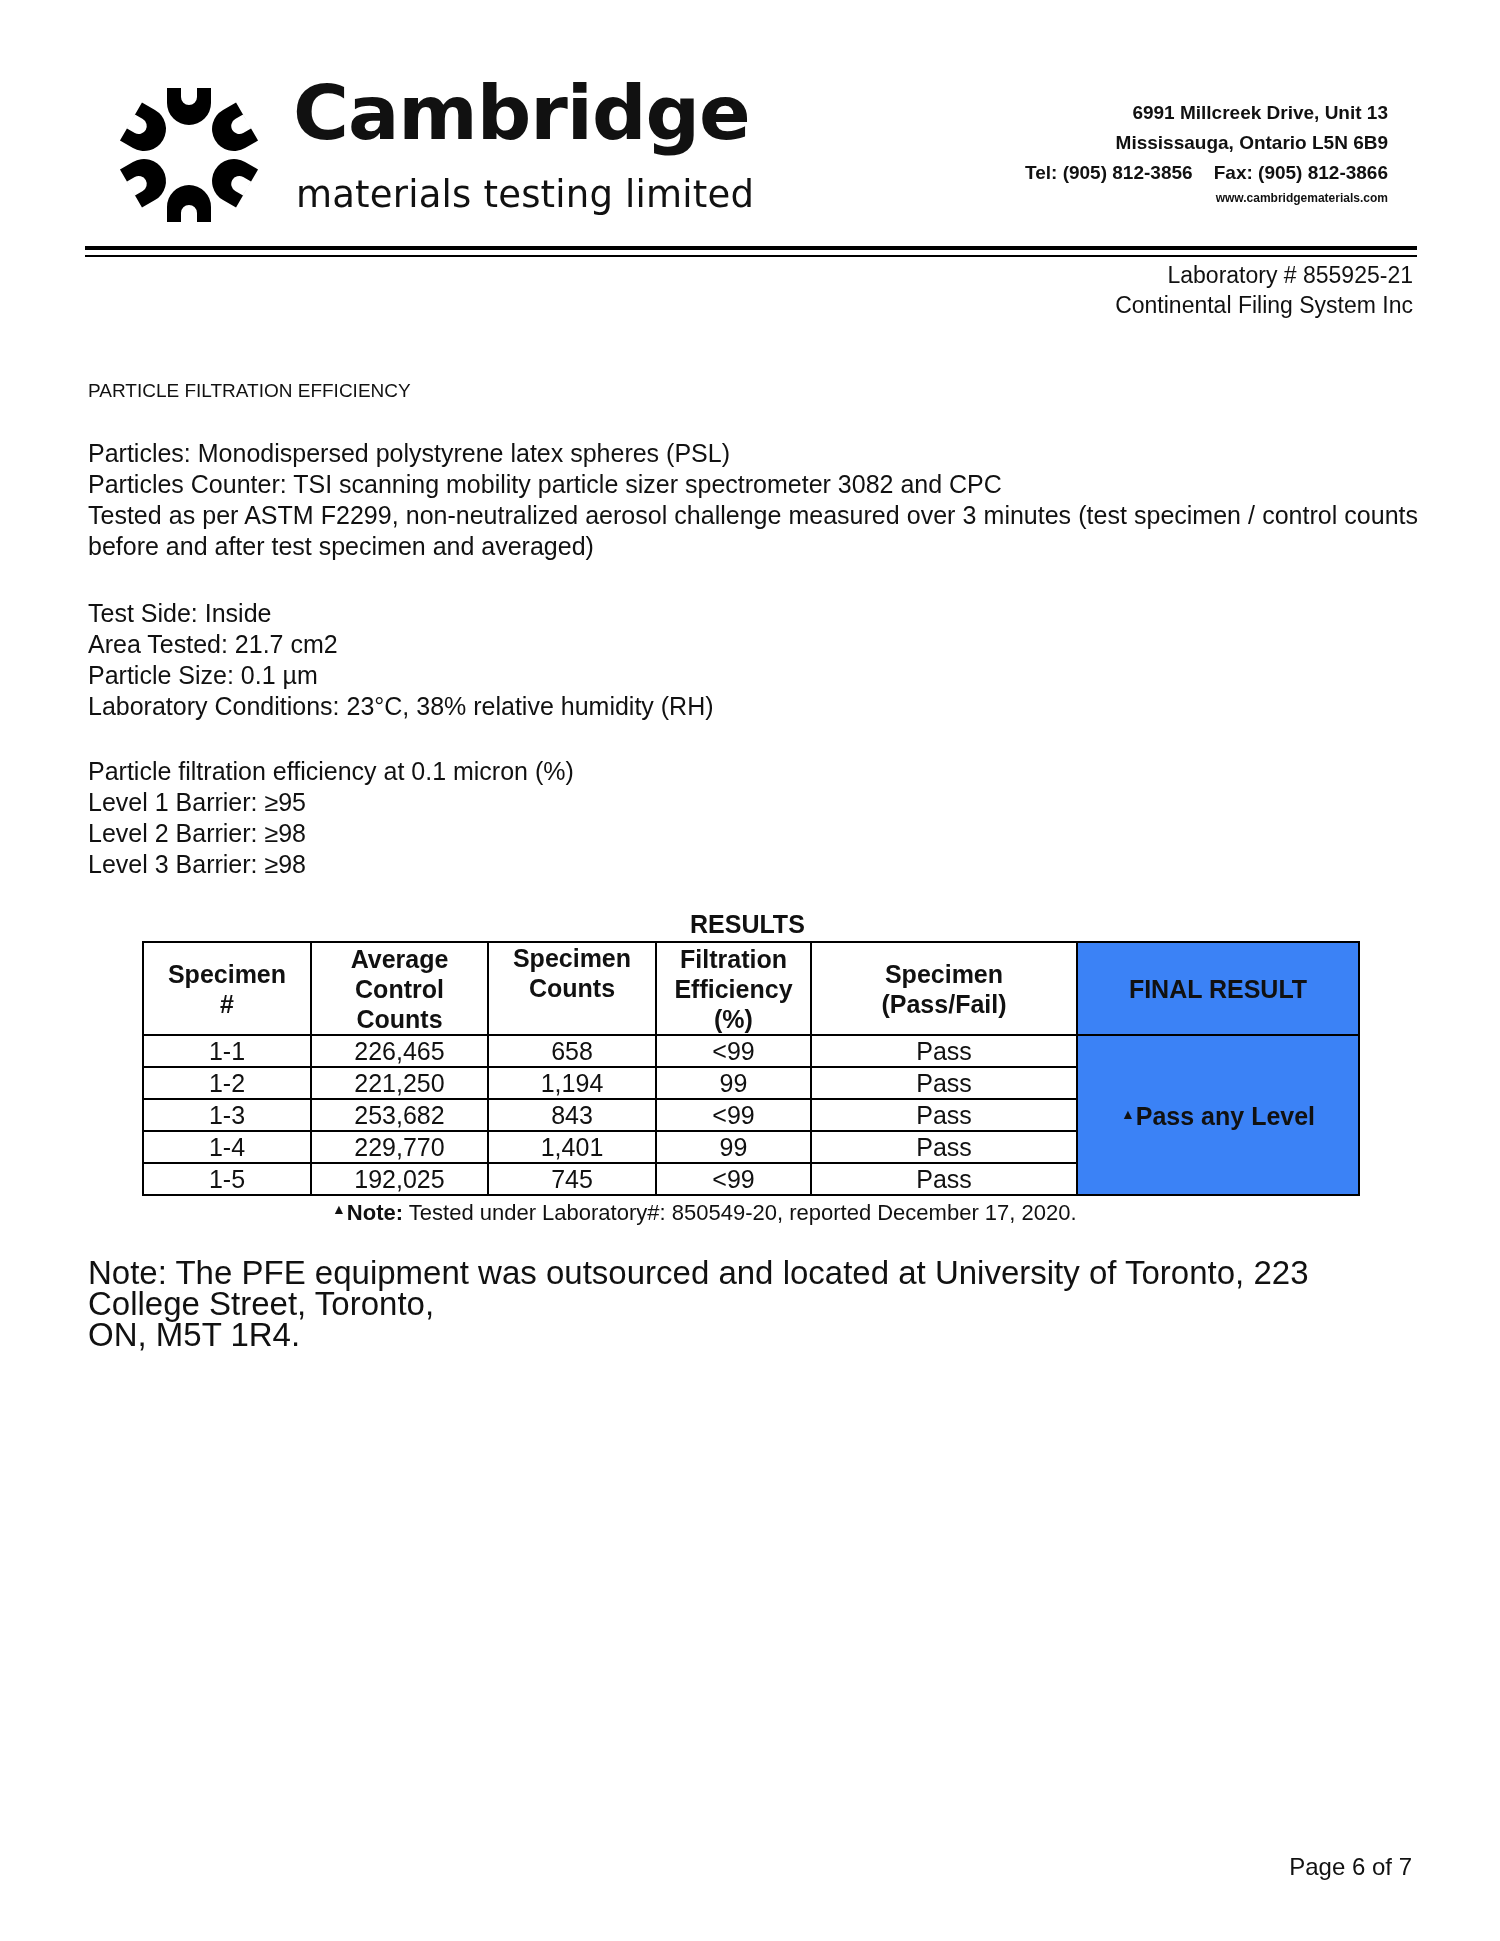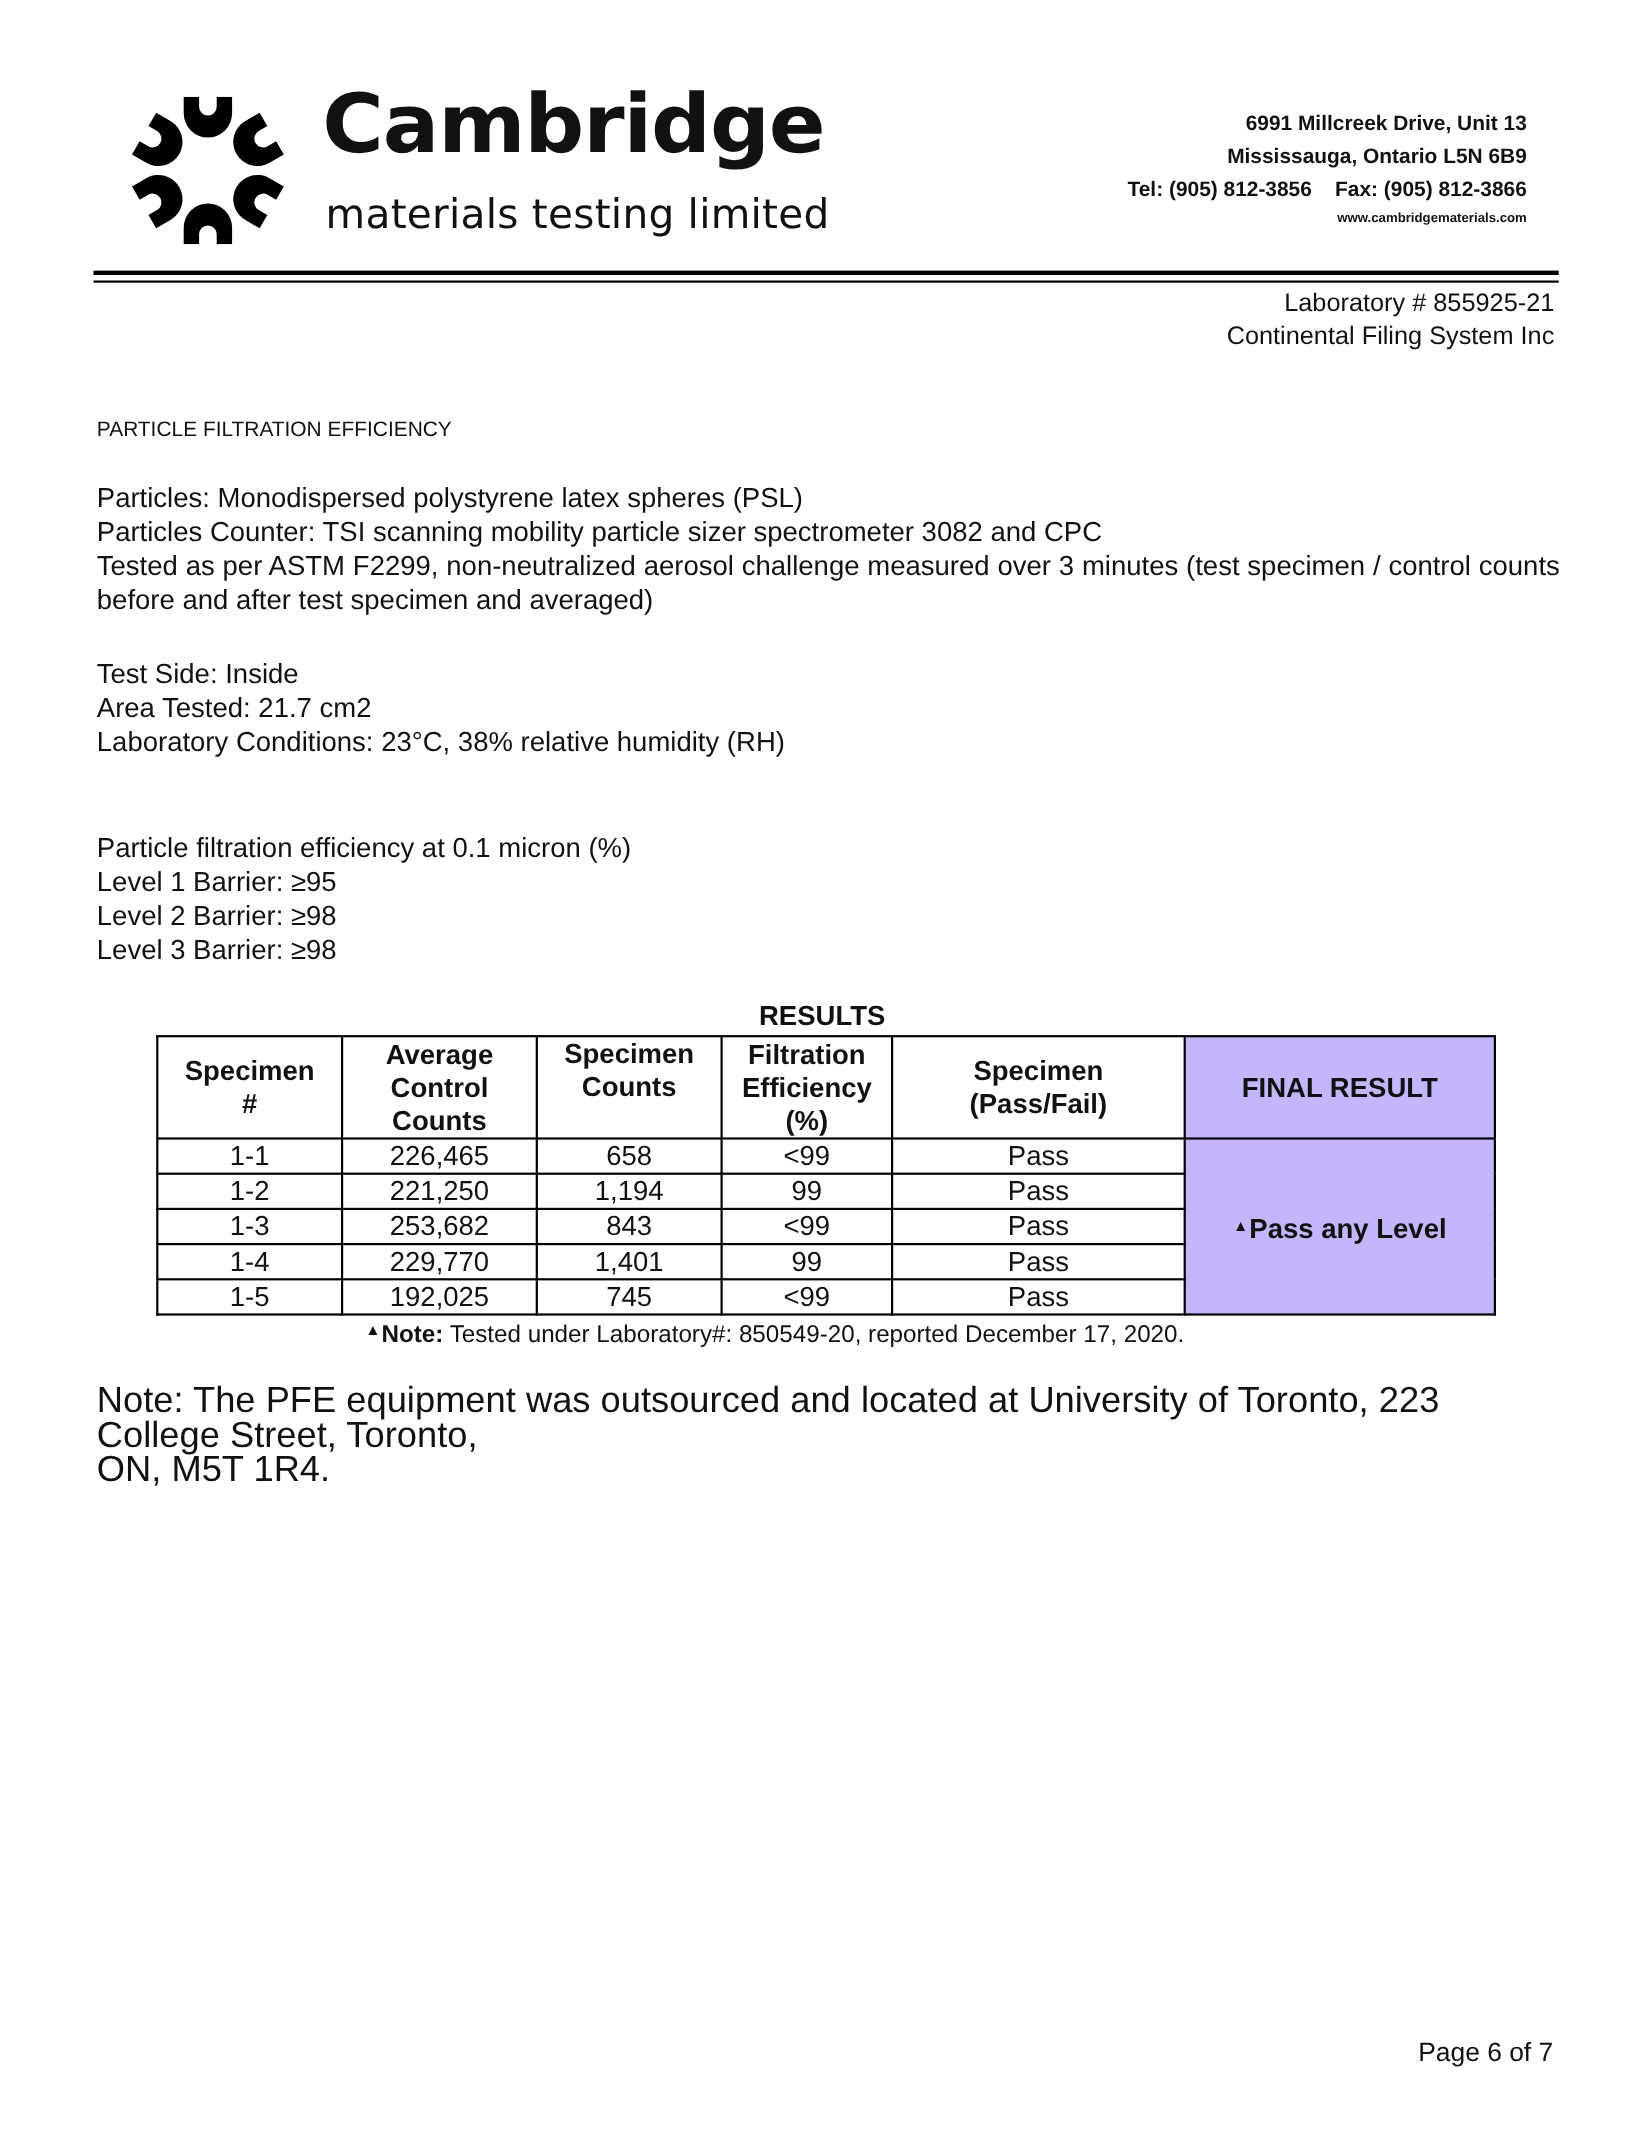--- a/index.html
+++ b/index.html
@@ -27,21 +27,21 @@
   .req-title { text-decoration: underline; text-underline-offset: 3px; }
 
   
   .results-title { left: 690px; top: 910px; font-weight: bold; font-size: 25px; text-align: center; }
   table.results { position: absolute; left: 142px; top: 941px; border-collapse: collapse; font-size: 25px; padding-left: 44px; }
   table.results th, table.results td { border: 2px solid #000; text-align: center; padding: 0; }
   table.results th { font-weight: bold; font-size: 25px; line-height: 30px; height: 91px; vertical-align: middle; }
   table.results td { height: 30px; line-height: 28px; }
   .c1 { width: 166px; } .c2 { width: 175px; } .c3 { width: 166px; }
   .c4 { width: 153px; } .c5 { width: 264px; } .c6 { width: 280px; }
-  .beige { background: #c4b5fd; }
+  .beige { background: #3b82f6; }
   .final-cell { font-weight: bold; font-size: 25px; }
   .tri { font-size: 14px; vertical-align: 6px; margin-right: 1px; }
 
   .table-note { left: 332px; top: 1195px; font-size: 22px; line-height: 28px; }
   .table-note b { font-weight: bold; }
 
   .footer-note { left: 88px; top: 1257px; width: 1330px; font-size: 33px; line-height: 31px; }
   .page-num { right: 88px; top: 1853px; font-size: 24px; }
 </style>
 </head>
@@ -95,20 +95,21 @@
 
 <div class="abs body-block" style="top:438px;">
   <div>Particles: Monodispersed polystyrene latex spheres (PSL)</div>
   <div>Particles Counter: TSI scanning mobility particle sizer spectrometer 3082 and CPC</div>
   <div class="justify" style="width:1330px;">Tested as per ASTM F2299, non-neutralized aerosol challenge measured over 3 minutes (test specimen / control counts before and after test specimen and averaged)</div>
 </div>
 
 <div class="abs body-block" style="top:598px;">
   <div>Test Side: Inside</div>
   <div>Area Tested: 21.7 cm2</div>
+  <div>Particle Size: 0.1 µm</div>
   <div>Laboratory Conditions: 23°C, 38% relative humidity (RH)</div>
 </div>
 
 <div class="abs body-block" style="top:756px;">
   <div>Particle filtration efficiency at 0.1 micron (%)</div>
   <div>Level 1 Barrier: ≥95</div>
   <div>Level 2 Barrier: ≥98</div>
   <div>Level 3 Barrier: ≥98</div>
 </div>
 

